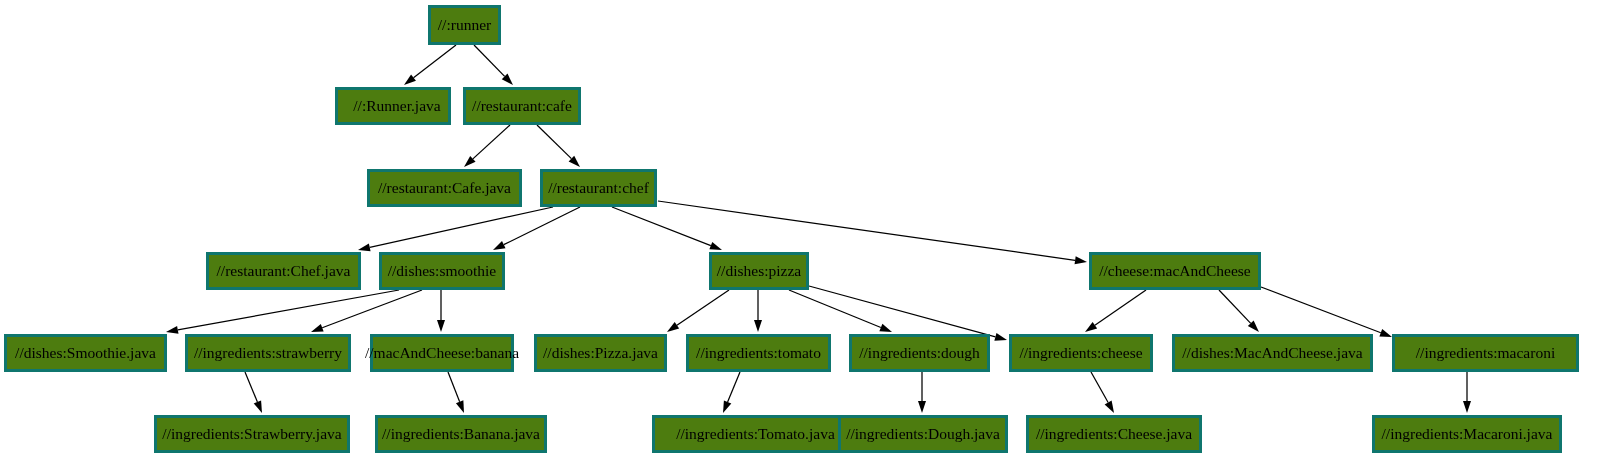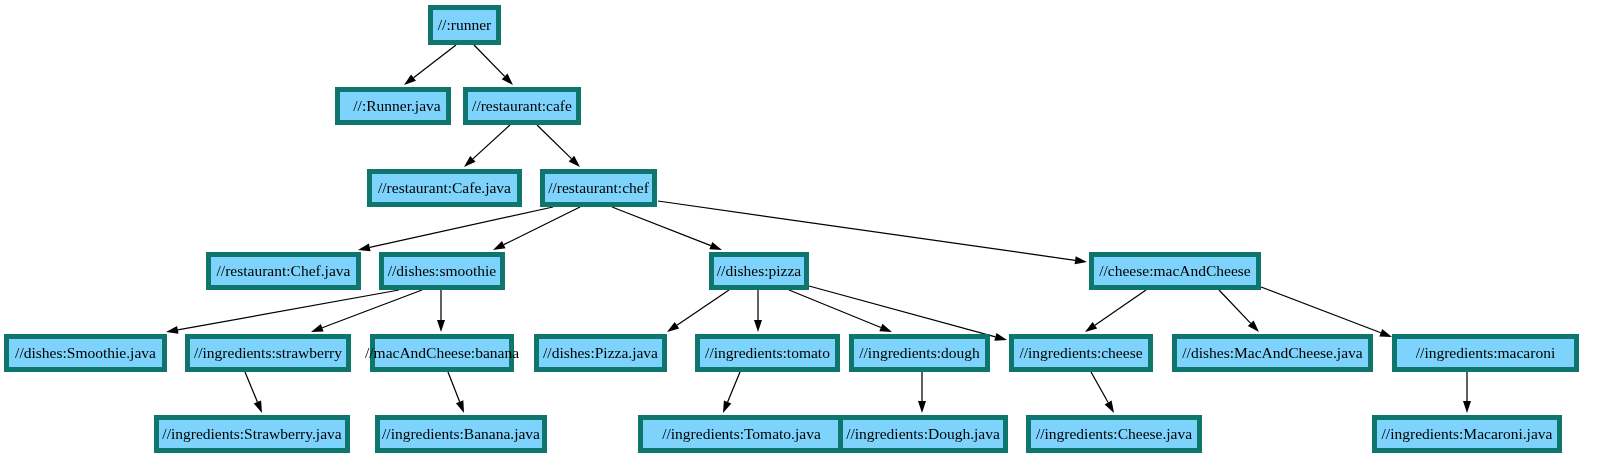--- a/index.html
+++ b/index.html
@@ -21,22 +21,22 @@
   #graph-svg {
     position: absolute;
     left: 0;
     top: 0;
     width: 1600px;
     height: 468px;
   }
   .graph-node {
     position: absolute;
     box-sizing: border-box;
-    background: #7dd3fc;
-    border: 5px solid #0f766e;
+    background: #4d7c0f;
+    border: 3px solid #0f766e;
     display: flex;
     align-items: center;
     justify-content: center;
     color: #000000;
     white-space: nowrap;
     z-index: 2;
   }
   .graph-node .node-label {
     font-family: "Liberation Serif", "DejaVu Serif", serif;
     font-size: 15.5px;
@@ -189,42 +189,42 @@
       </div>
       <div class="graph-node" style="left: 185px; top: 334px; width: 166px; height: 38px;">
         <span class="node-label">//ingredients:strawberry</span>
       </div>
       <div class="graph-node" style="left: 370px; top: 334px; width: 144px; height: 38px;">
         <span class="node-label">//macAndCheese:banana</span>
       </div>
       <div class="graph-node" style="left: 534px; top: 334px; width: 133px; height: 38px;">
         <span class="node-label">//dishes:Pizza.java</span>
       </div>
-      <div class="graph-node" style="left: 686px; top: 334px; width: 145px; height: 38px; margin-left: 9px;">
+      <div class="graph-node" style="left: 686px; top: 334px; width: 145px; height: 38px;">
         <span class="node-label">//ingredients:tomato</span>
       </div>
       <div class="graph-node" style="left: 849px; top: 334px; width: 141px; height: 38px;">
         <span class="node-label">//ingredients:dough</span>
       </div>
       <div class="graph-node" style="left: 1009px; top: 334px; width: 144px; height: 38px;">
         <span class="node-label">//ingredients:cheese</span>
       </div>
       <div class="graph-node" style="left: 1172px; top: 334px; width: 201px; height: 38px;">
         <span class="node-label">//dishes:MacAndCheese.java</span>
       </div>
       <div class="graph-node" style="left: 1392px; top: 334px; width: 187px; height: 38px;">
         <span class="node-label">//ingredients:macaroni</span>
       </div>
       <div class="graph-node" style="left: 154px; top: 415px; width: 196px; height: 38px;">
         <span class="node-label">//ingredients:Strawberry.java</span>
       </div>
       <div class="graph-node" style="left: 375px; top: 415px; width: 172px; height: 38px;">
         <span class="node-label">//ingredients:Banana.java</span>
       </div>
-      <div class="graph-node" style="left: 638px; top: 415px; width: 207px; height: 38px;">
+      <div class="graph-node" style="left: 652px; top: 415px; width: 207px; height: 38px;">
         <span class="node-label">//ingredients:Tomato.java</span>
       </div>
       <div class="graph-node" style="left: 838px; top: 415px; width: 170px; height: 38px;">
         <span class="node-label">//ingredients:Dough.java</span>
       </div>
       <div class="graph-node" style="left: 1026px; top: 415px; width: 176px; height: 38px;">
         <span class="node-label">//ingredients:Cheese.java</span>
       </div>
       <div class="graph-node" style="left: 1372px; top: 415px; width: 190px; height: 38px; align-items: center;">
         <span class="node-label">//ingredients:Macaroni.java</span>

